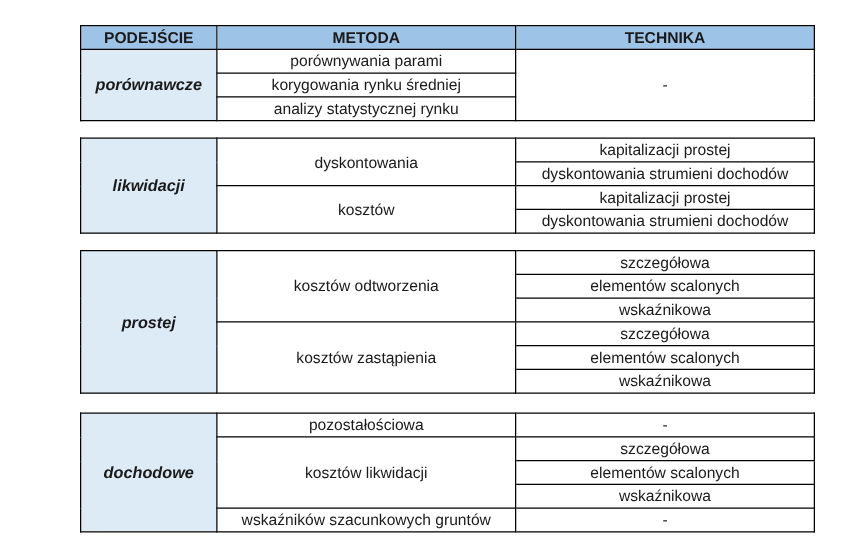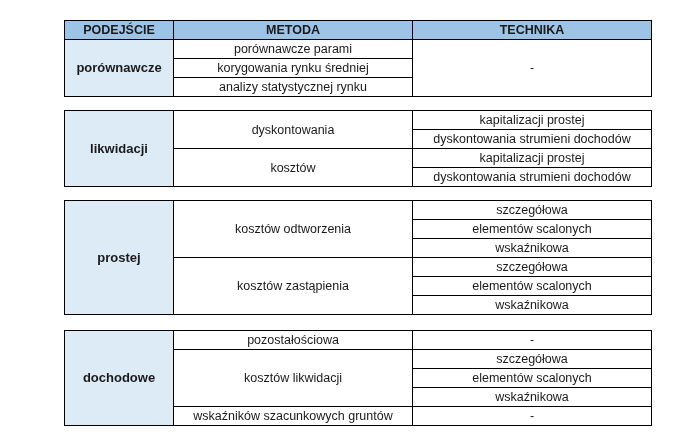--- a/index.html
+++ b/index.html
@@ -37,20 +37,21 @@
     col.c2 { width: 239px; }
     col.c3 { width: 239px; }
     th {
       background: #9dc3e6;
       font-weight: bold;
       font-size: 12.5px;
     }
     td.approach {
       background: #ddebf7;
       font-weight: bold;
+      font-style: italic;
       font-size: 13px;
     }
     #t1 { top: 20px; border-radius: 10px; }
     #t2 { top: 110px; }
     #t3 { top: 200px; }
     #t4 { top: 330px; }
   </style>
 </head>
 <body>
 
@@ -61,21 +62,21 @@
       <col class="c3">
     </colgroup>
   <tbody>
       <tr>
     <th>PODEJŚCIE</th>
     <th>METODA</th>
     <th>TECHNIKA</th>
   </tr>
   <tr>
     <td class="approach" rowspan="3">porównawcze</td>
-    <td>porównawcze parami</td>
+    <td>porównywania parami</td>
     <td rowspan="3">-</td>
   </tr>
   <tr>
     <td>korygowania rynku średniej</td>
   </tr>
   <tr>
     <td>analizy statystycznej rynku</td>
   </tr>
 </tbody>
   </table>

